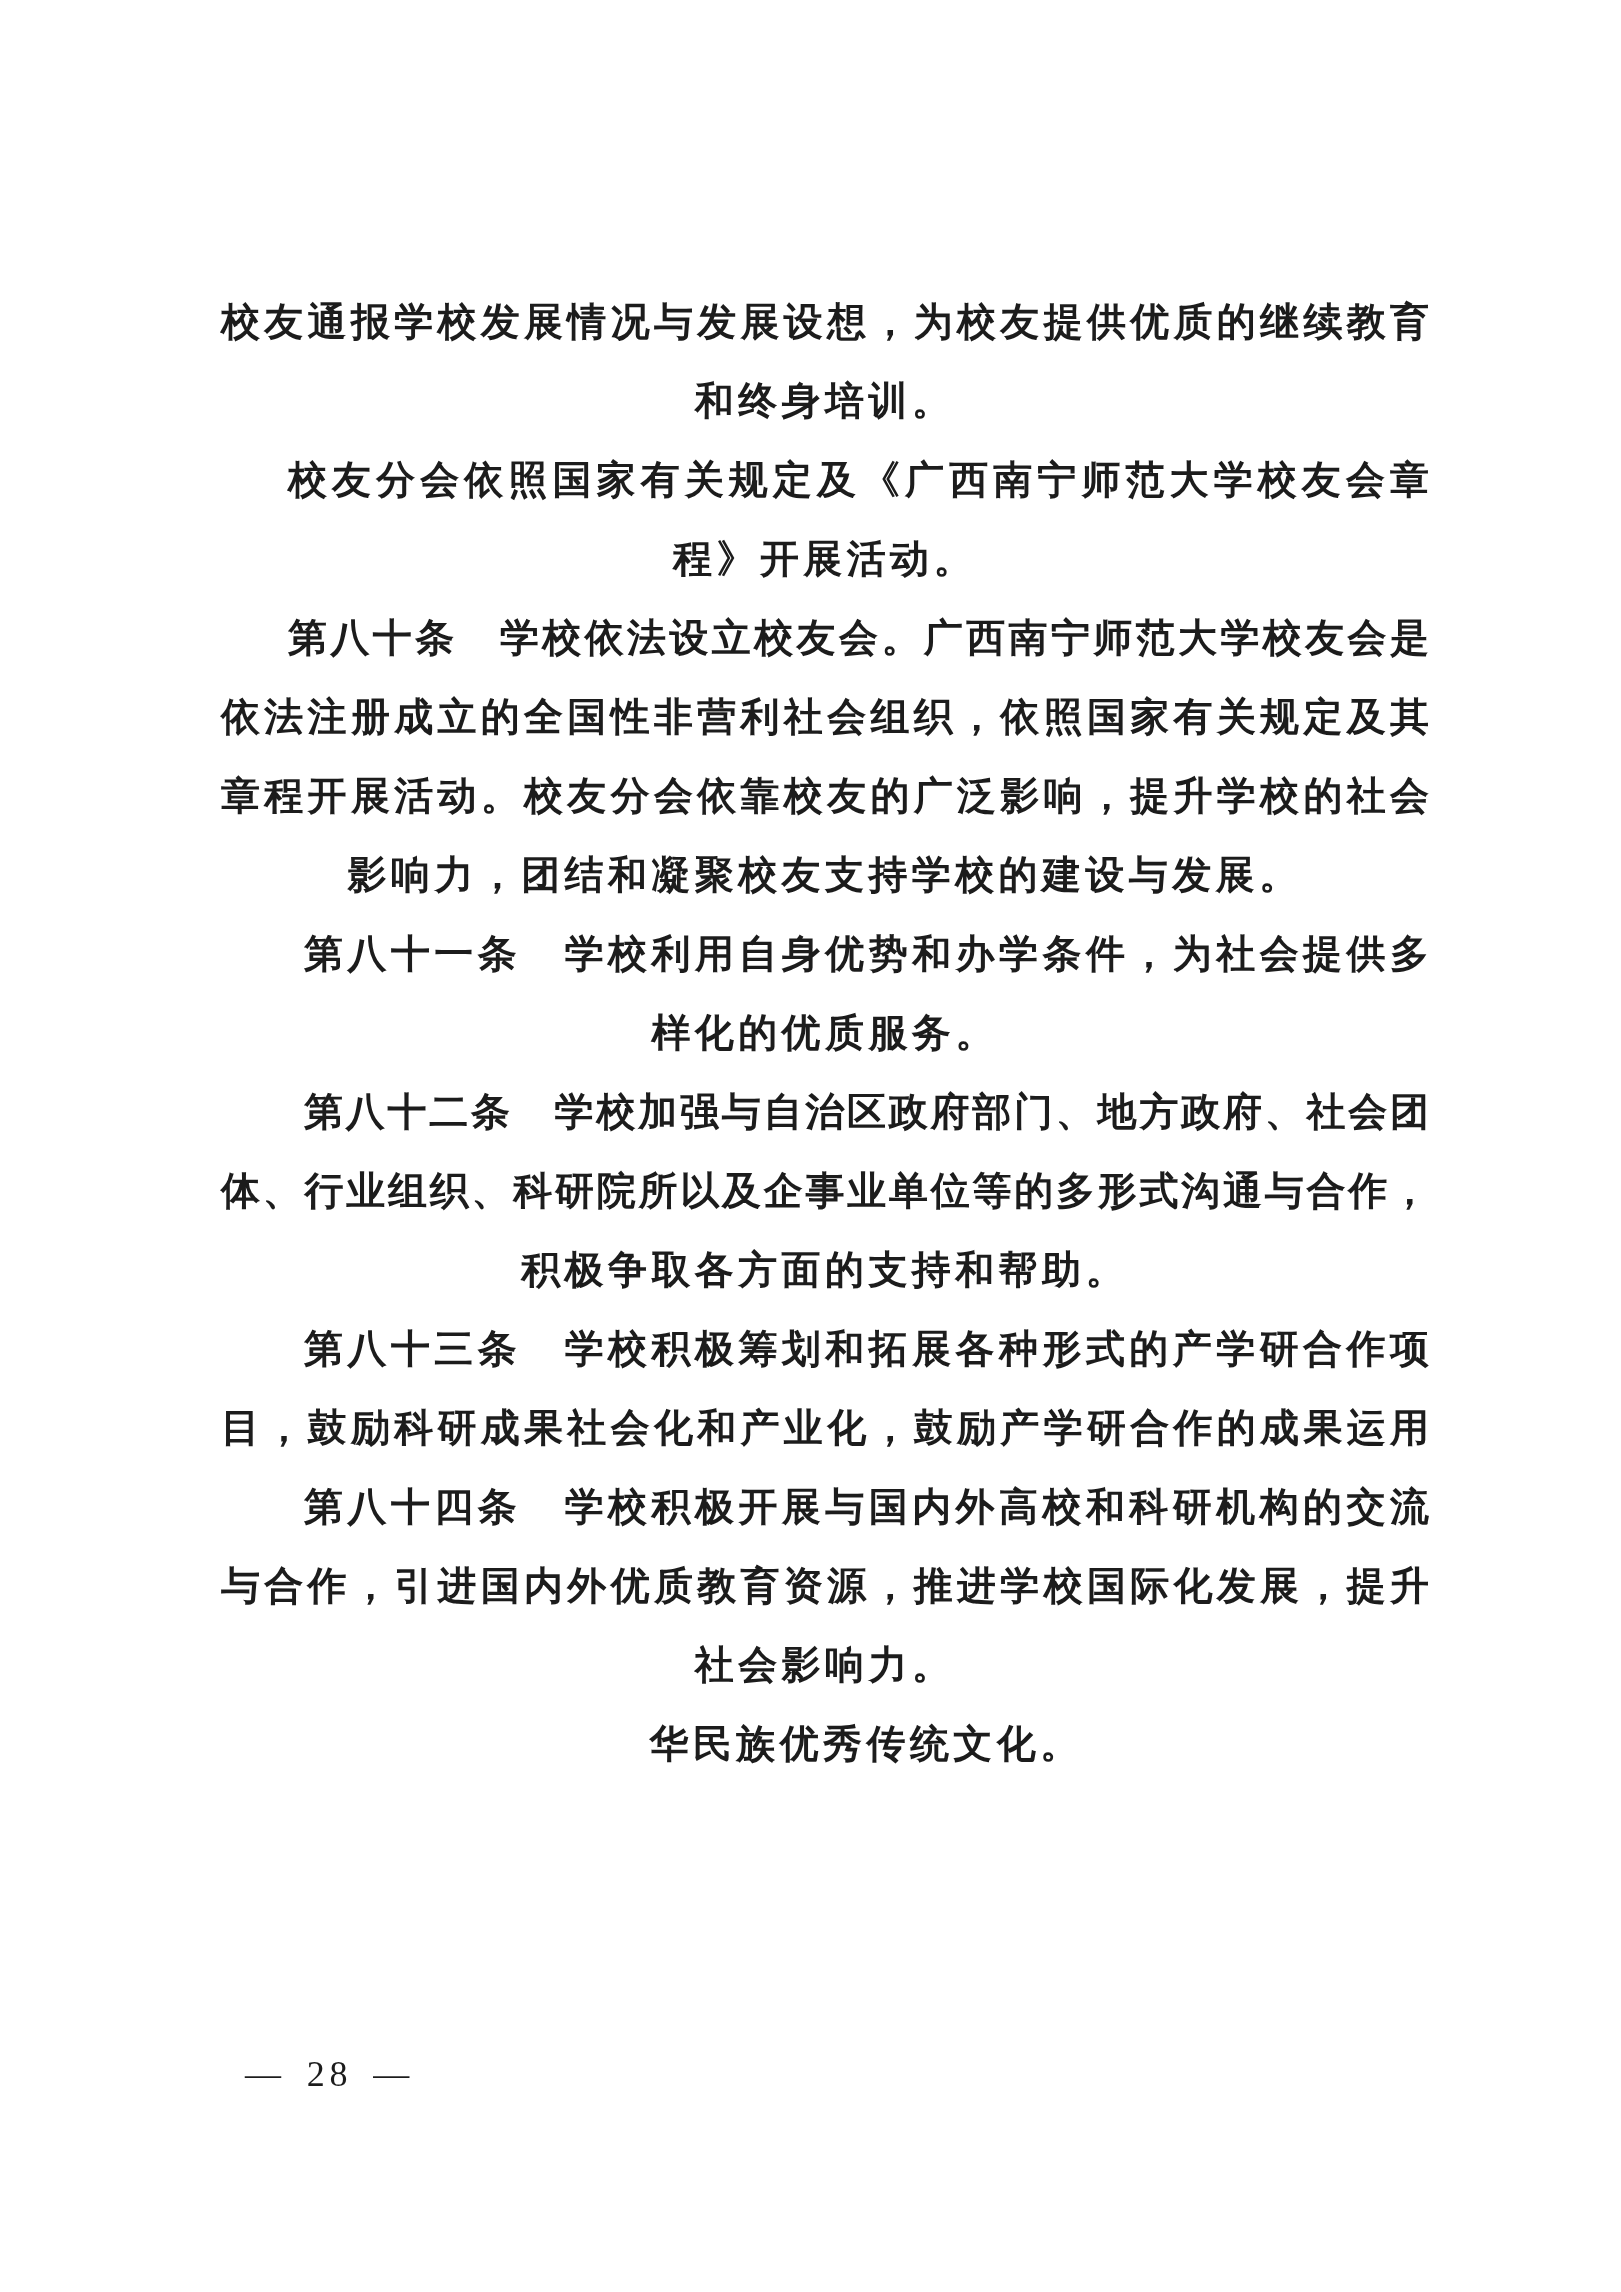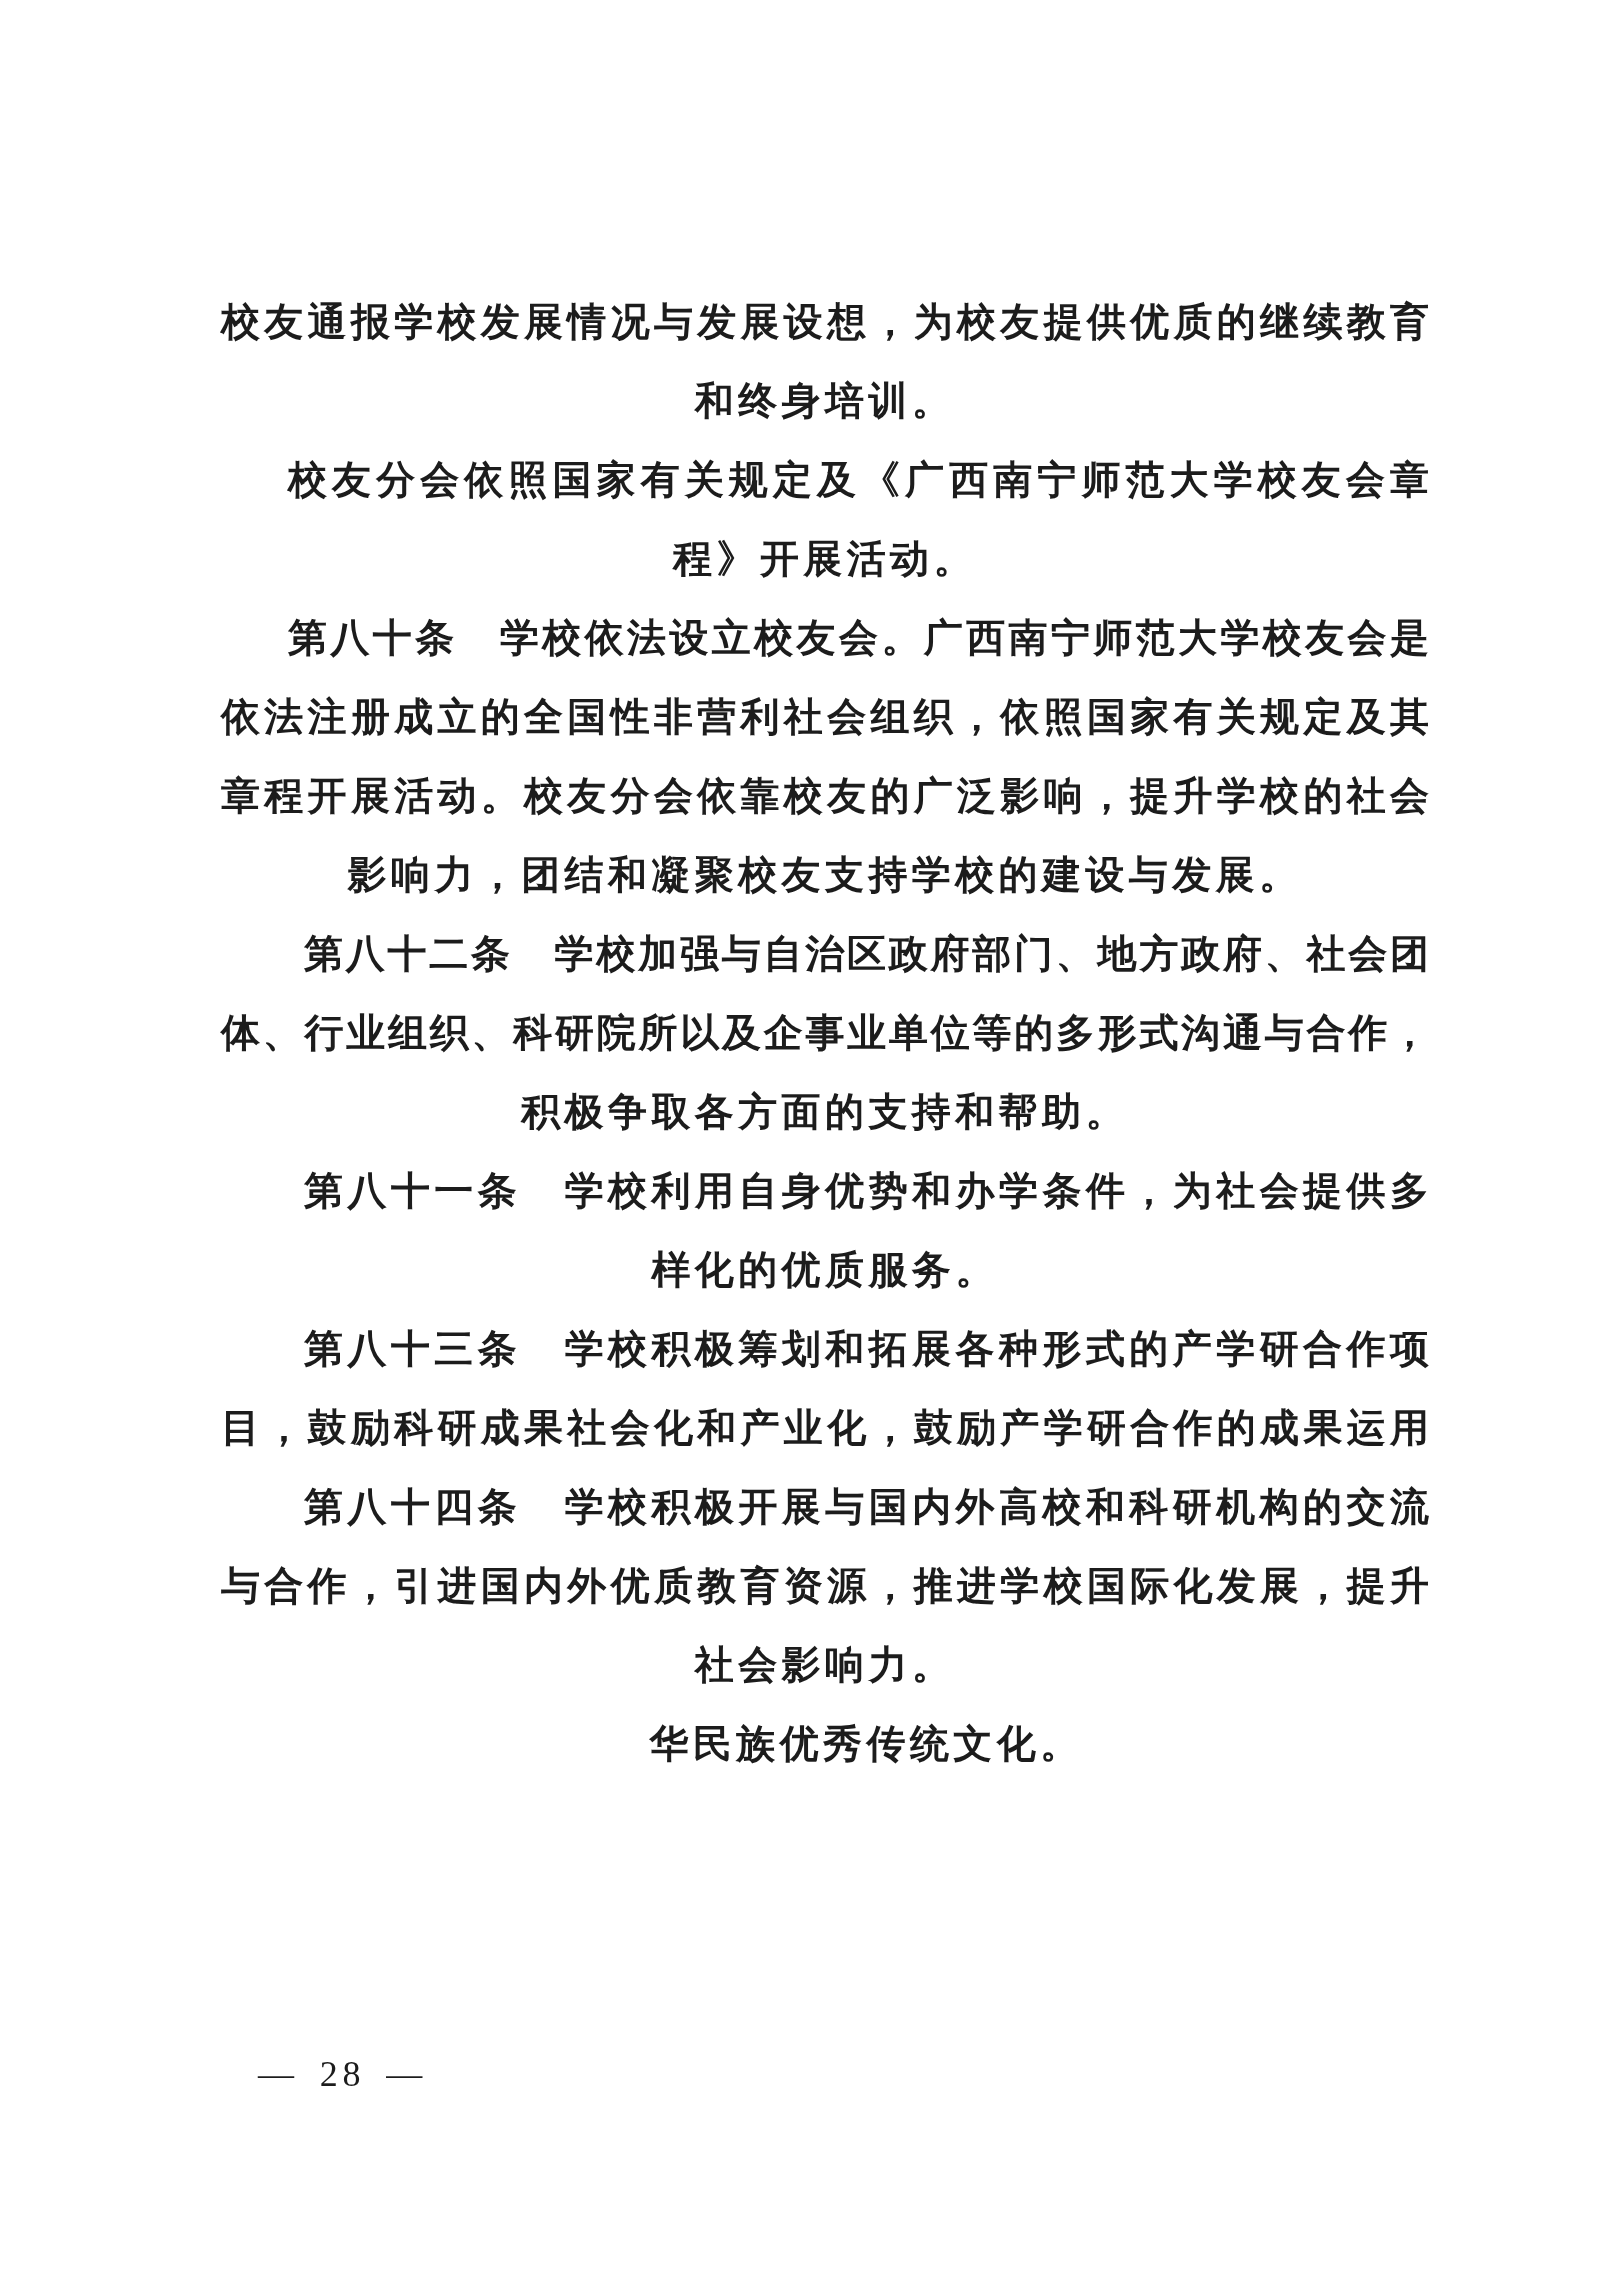--- a/index.html
+++ b/index.html
@@ -43,21 +43,21 @@
   
   .line.last {
     letter-spacing: 4.4px;
     white-space: pre;
     text-align: center;
   }
   
   .para .line:first-child { text-indent: var(--ind, 0px); }
   .page-footer {
     position: absolute;
-    left: 258px;
+    left: 245px;
     top: 2053px;
     font-size: 36px;
     line-height: 42px;
     letter-spacing: 4.9px;
     word-spacing: 6.9px;
     color: #1c1c1c;
   }
 </style>
 </head>
 <body>
@@ -73,27 +73,27 @@
         <div class="line fill">校友分会依照国家有关规定及《广西南宁师范大学校友会章</div>
         <div class="line last">程》开展活动。</div>
       </section>
     <section class="para" style="--ind:67px">
         <div class="line fill">第八十条　学校依法设立校友会。广西南宁师范大学校友会是</div>
         <div class="line fill">依法注册成立的全国性非营利社会组织，依照国家有关规定及其</div>
         <div class="line fill">章程开展活动。校友分会依靠校友的广泛影响，提升学校的社会</div>
         <div class="line last">影响力，团结和凝聚校友支持学校的建设与发展。</div>
       </section>
     <section class="para" style="--ind:83px">
+        <div class="line fill">第八十一条　学校利用自身优势和办学条件，为社会提供多</div>
+        <div class="line last">样化的优质服务。</div>
+      </section>
+    <section class="para" style="--ind:83px">
         <div class="line fill">第八十二条　学校加强与自治区政府部门、地方政府、社会团</div>
         <div class="line fill">体、行业组织、科研院所以及企事业单位等的多形式沟通与合作，</div>
         <div class="line last">积极争取各方面的支持和帮助。</div>
-      </section>
-    <section class="para" style="--ind:83px">
-        <div class="line fill">第八十一条　学校利用自身优势和办学条件，为社会提供多</div>
-        <div class="line last">样化的优质服务。</div>
       </section>
     <section class="para" style="--ind:83px">
         <div class="line fill">第八十三条　学校积极筹划和拓展各种形式的产学研合作项</div>
         <div class="line fill">目，鼓励科研成果社会化和产业化，鼓励产学研合作的成果运用</div>
       </section>
     <section class="para" style="--ind:83px">
         <div class="line fill">第八十四条　学校积极开展与国内外高校和科研机构的交流</div>
         <div class="line fill">与合作，引进国内外优质教育资源，推进学校国际化发展，提升</div>
         <div class="line last">社会影响力。</div>
       </section>

